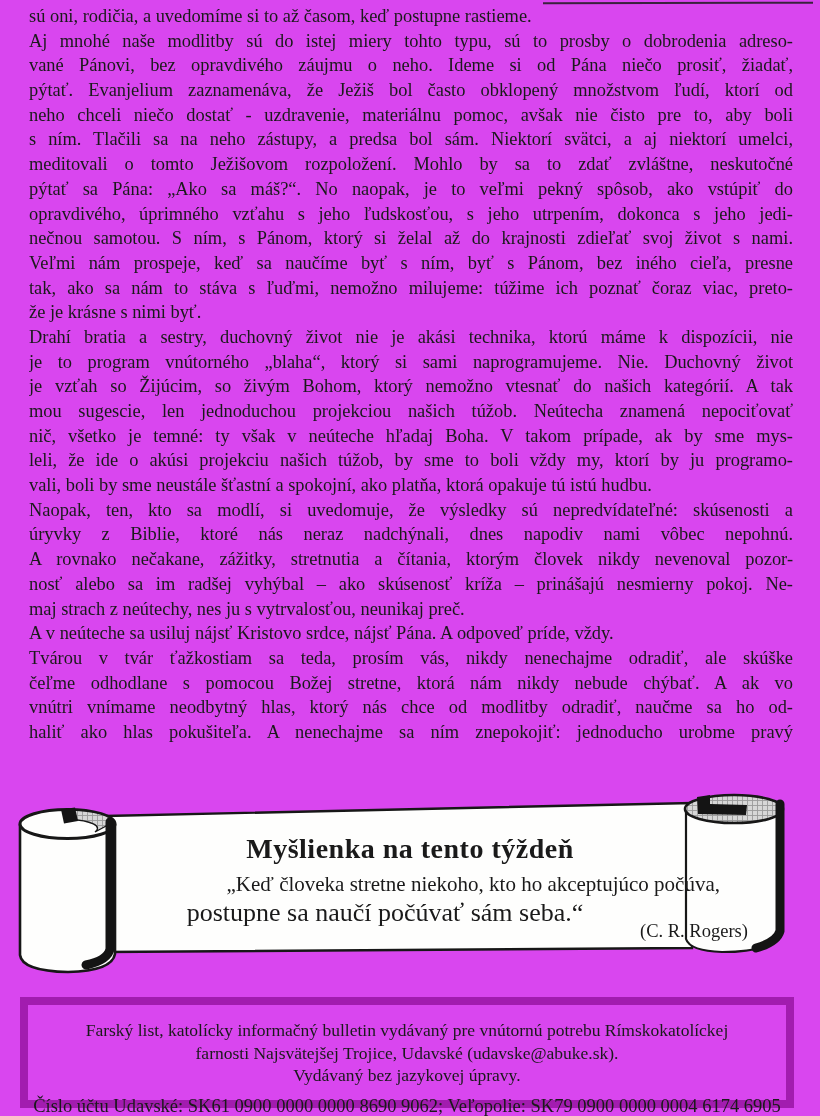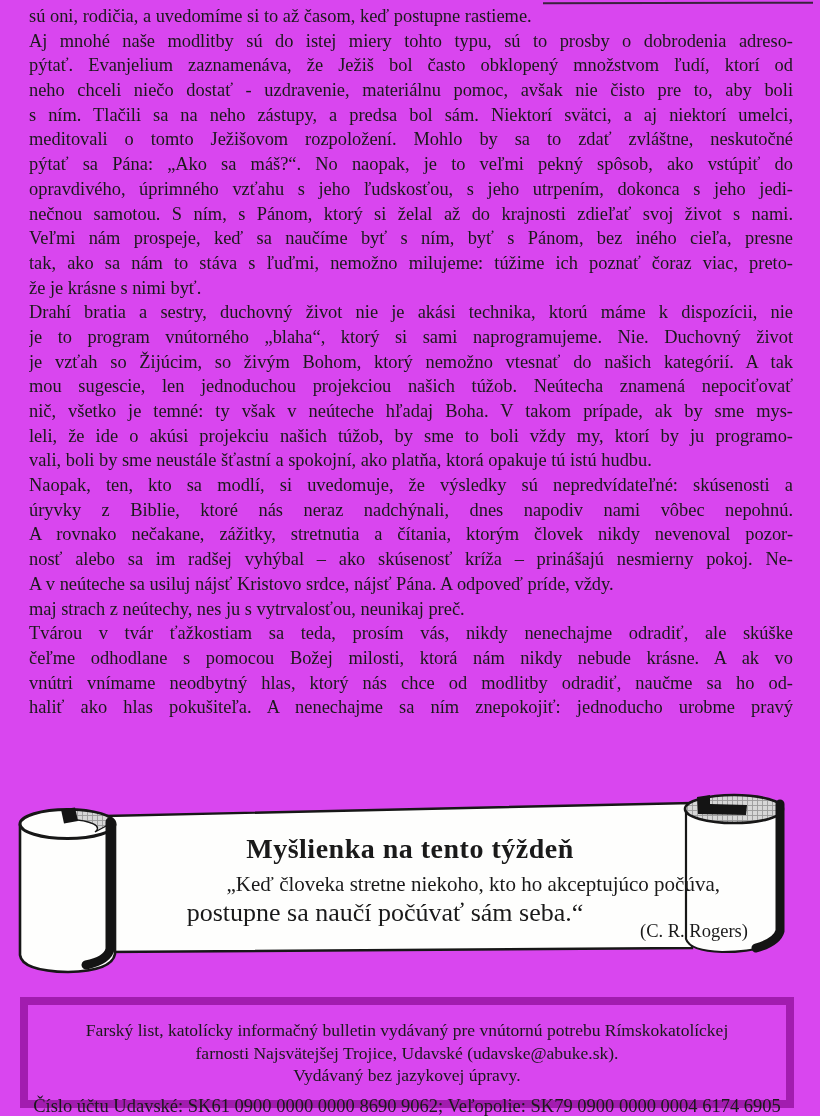--- a/index.html
+++ b/index.html
@@ -58,20 +58,21 @@
 </head>
 <body>
 
 <div class="page">
 
   <div class="top-artifact"></div>
 
   <div class="body-text" id="bodyText">
       <div class="line last">sú oni, rodičia, a uvedomíme si to až časom, keď postupne rastieme.</div>
       <div class="line">Aj mnohé naše modlitby sú do istej miery tohto typu, sú to prosby o dobrodenia adreso-</div>
+      <div class="line">vané Pánovi, bez opravdivého záujmu o neho. Ideme si od Pána niečo prosiť, žiadať,</div>
       <div class="line">pýtať. Evanjelium zaznamenáva, že Ježiš bol často obklopený množstvom ľudí, ktorí od</div>
       <div class="line">neho chceli niečo dostať - uzdravenie, materiálnu pomoc, avšak nie čisto pre to, aby boli</div>
       <div class="line">s ním. Tlačili sa na neho zástupy, a predsa bol sám. Niektorí svätci, a aj niektorí umelci,</div>
       <div class="line">meditovali o tomto Ježišovom rozpoložení. Mohlo by sa to zdať zvláštne, neskutočné</div>
       <div class="line">pýtať sa Pána: „Ako sa máš?“. No naopak, je to veľmi pekný spôsob, ako vstúpiť do</div>
       <div class="line">opravdivého, úprimného vzťahu s jeho ľudskosťou, s jeho utrpením, dokonca s jeho jedi-</div>
       <div class="line">nečnou samotou. S ním, s Pánom, ktorý si želal až do krajnosti zdieľať svoj život s nami.</div>
       <div class="line">Veľmi nám prospeje, keď sa naučíme byť s ním, byť s Pánom, bez iného cieľa, presne</div>
       <div class="line">tak, ako sa nám to stáva s ľuďmi, nemožno milujeme: túžime ich poznať čoraz viac, preto-</div>
       <div class="line last">že je krásne s nimi byť.</div>
@@ -79,24 +80,24 @@
       <div class="line">je to program vnútorného „blaha“, ktorý si sami naprogramujeme. Nie. Duchovný život</div>
       <div class="line">je vzťah so Žijúcim, so živým Bohom, ktorý nemožno vtesnať do našich kategórií. A tak</div>
       <div class="line">mou sugescie, len jednoduchou projekciou našich túžob. Neútecha znamená nepociťovať</div>
       <div class="line">nič, všetko je temné: ty však v neúteche hľadaj Boha. V takom prípade, ak by sme mys-</div>
       <div class="line">leli, že ide o akúsi projekciu našich túžob, by sme to boli vždy my, ktorí by ju programo-</div>
       <div class="line last">vali, boli by sme neustále šťastní a spokojní, ako platňa, ktorá opakuje tú istú hudbu.</div>
       <div class="line">Naopak, ten, kto sa modlí, si uvedomuje, že výsledky sú nepredvídateľné: skúsenosti a</div>
       <div class="line">úryvky z Biblie, ktoré nás neraz nadchýnali, dnes napodiv nami vôbec nepohnú.</div>
       <div class="line">A rovnako nečakane, zážitky, stretnutia a čítania, ktorým človek nikdy nevenoval pozor-</div>
       <div class="line">nosť alebo sa im radšej vyhýbal – ako skúsenosť kríža – prinášajú nesmierny pokoj. Ne-</div>
+      <div class="line last">maj strach z neútechy, nes ju s vytrvalosťou, neunikaj preč.</div>
       <div class="line last">A v neúteche sa usiluj nájsť Kristovo srdce, nájsť Pána. A odpoveď príde, vždy.</div>
-      <div class="line last">maj strach z neútechy, nes ju s vytrvalosťou, neunikaj preč.</div>
       <div class="line">Tvárou v tvár ťažkostiam sa teda, prosím vás, nikdy nenechajme odradiť, ale skúške</div>
-      <div class="line">čeľme odhodlane s pomocou Božej milosti, ktorá nám nikdy nebude krásne. A ak vo</div>
+      <div class="line">čeľme odhodlane s pomocou Božej stretne, ktorá nám nikdy nebude chýbať. A ak vo</div>
       <div class="line">vnútri vnímame neodbytný hlas, ktorý nás chce od modlitby odradiť, naučme sa ho od-</div>
       <div class="line">haliť ako hlas pokušiteľa. A nenechajme sa ním znepokojiť: jednoducho urobme pravý</div>
     </div>
 
   <div class="scroll-banner">
     <svg width="820" height="200" viewBox="0 0 820 200">
       <defs>
         <pattern id="hatch" width="5" height="5" patternUnits="userSpaceOnUse">
           <rect width="5" height="5" fill="#d7d7d7"></rect>
           <path d="M0,2.5 H5 M2.5,0 V5" stroke="#9a9a9a" stroke-width="0.9"></path>

